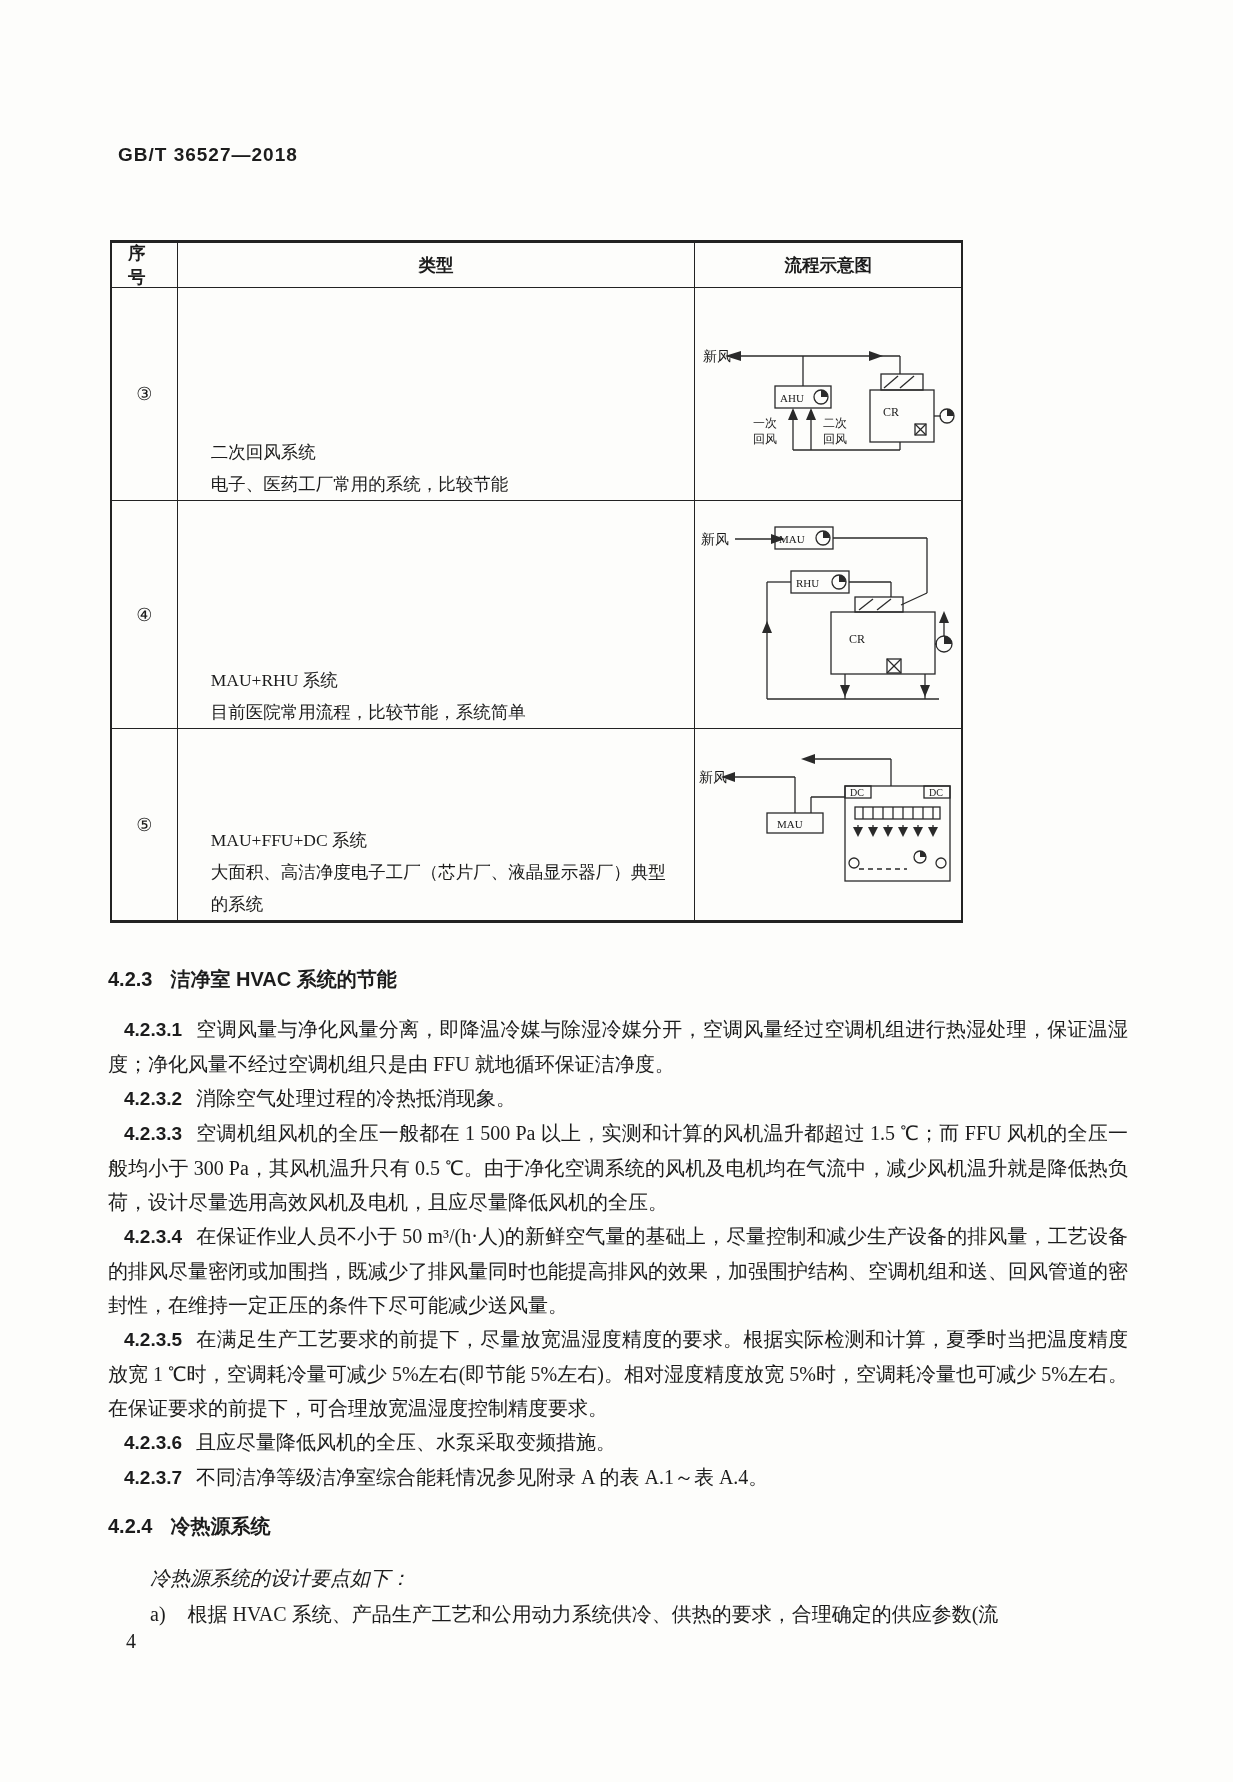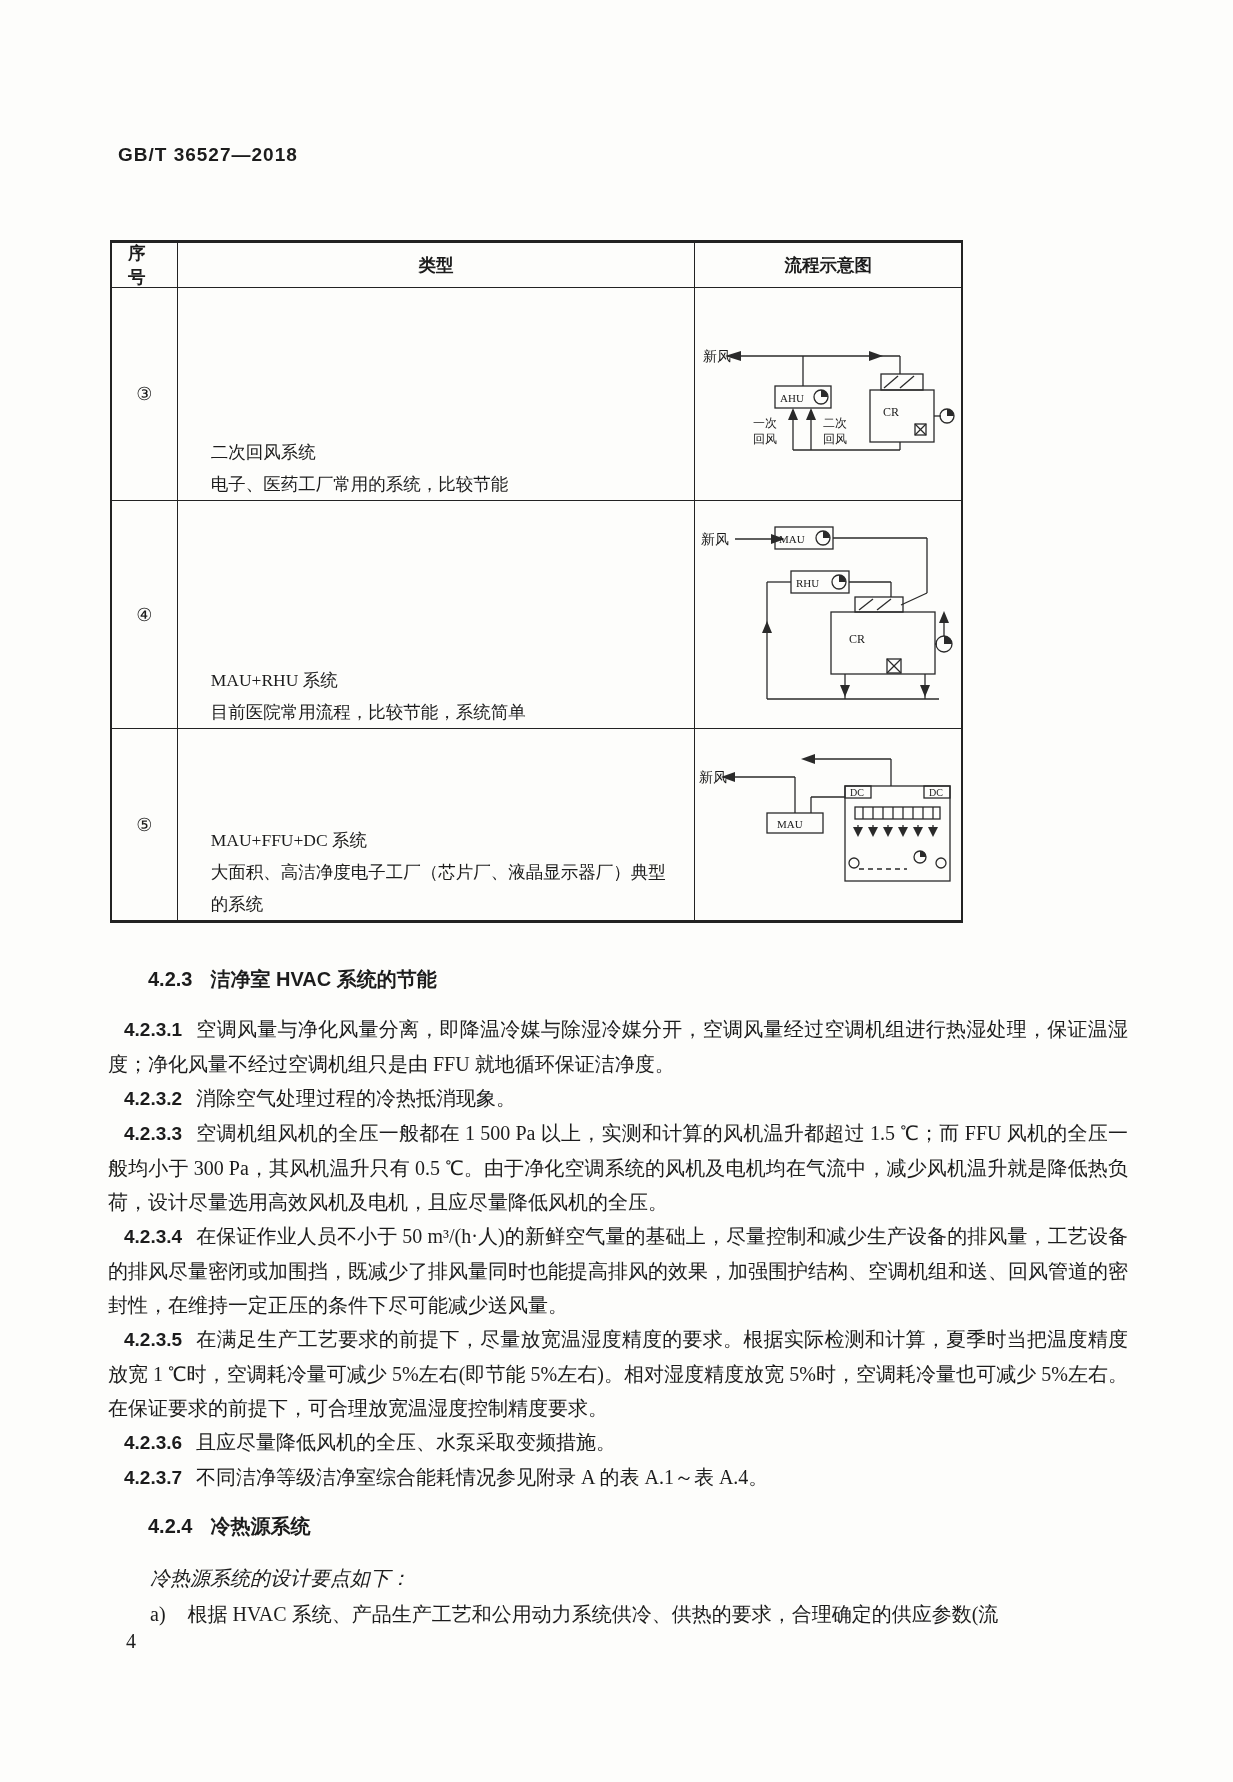--- a/index.html
+++ b/index.html
@@ -41,21 +41,21 @@
   .dgf { fill:#2a2a2a; stroke:none; }
   
   .body-text {
     position:absolute; left:108px; top:962px; width:1020px;
     font-size:20px; line-height:34px; text-align:justify;
   }
   .clause-h {
     font-family:"Liberation Sans", sans-serif; font-weight:bold;
     font-size:20px; text-align:left;
   }
-  .clause-h .cnum { margin-right:18px;margin-left:40px; }
+  .clause-h .cnum { margin-right:18px; }
   .h423 { margin-bottom:16px; }
   .h424 { margin-top:14px; margin-bottom:0; }
   .para .cnum {
     font-family:"Liberation Sans", sans-serif; font-weight:bold;
     font-size:19px; margin-right:14px;margin-left:16px;
   }
   .intro { margin-top:18px; padding-left:42px;font-style:italic; }
   .item-a { margin-top:2px; padding-left:42px; }
   .item-a .alabel { margin-right:22px; }
   .page-num { position:absolute; left:126px; top:1630px; font-size:20px; }

